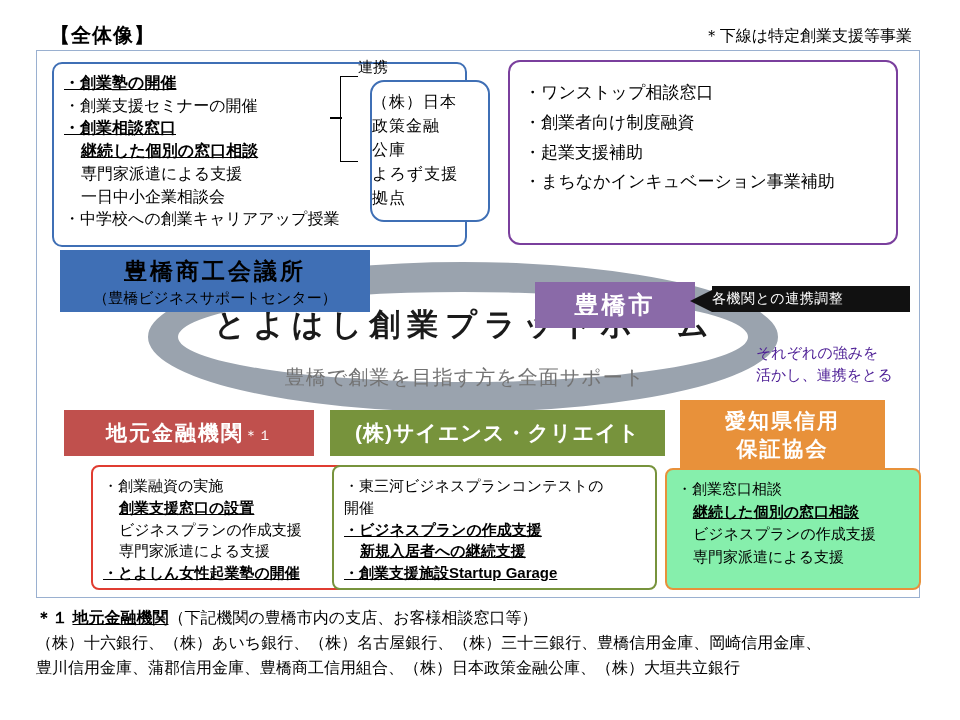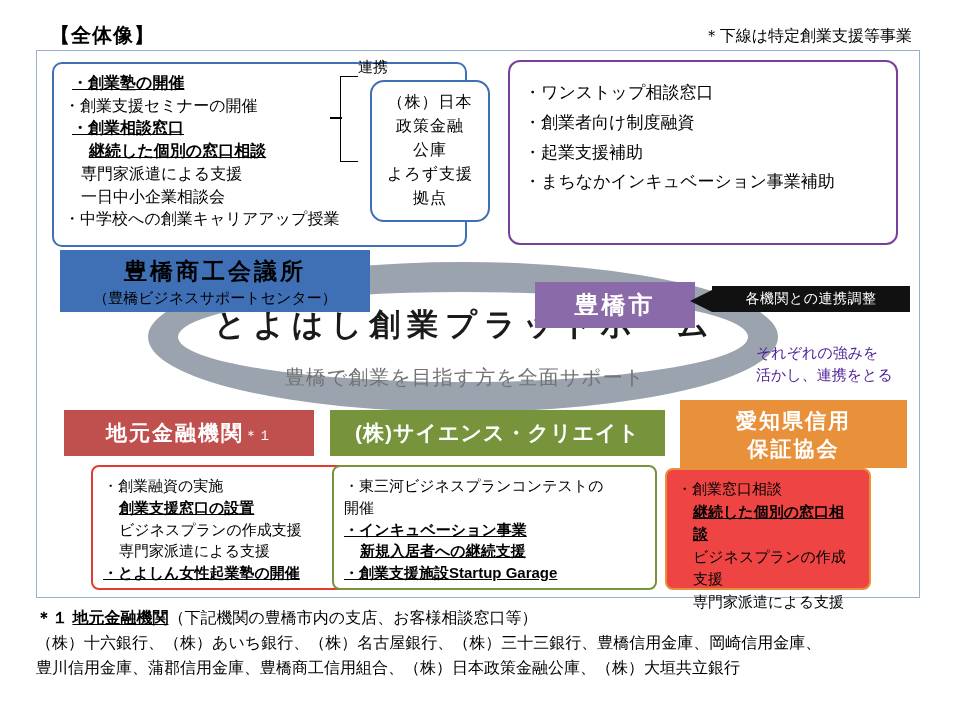--- a/index.html
+++ b/index.html
@@ -36,34 +36,34 @@
     left:170px;top:364px;width:590px;text-align:center;
     font-size:20px;font-weight:normal;letter-spacing:1px;color:#737373;
   }
 
   
   #box-chamber{
     left:52px;top:62px;width:415px;height:185px;
     border:2px solid #3f6fb5;border-radius:10px;background:#fff;
     padding:8px 10px;font-size:16px;line-height:1.42;
   }
-  #box-chamber .u{ text-decoration:underline;font-weight:bold;margin-left:8px; }
+  #box-chamber .u{ text-decoration:underline;font-weight:bold; }
   #box-chamber .indent{ padding-left:17px; }
 
   
   #renkei-label{left:358px;top:58px;font-size:15px;}
   #renkei-bracket{left:340px;top:76px;width:18px;height:86px;
      border-left:1.5px solid #000;border-top:1.5px solid #000;border-bottom:1.5px solid #000;}
   #renkei-stub{left:330px;top:117px;width:12px;height:1.5px;background:#000;}
 
   
   #box-jfc{
     left:370px;top:80px;width:120px;height:142px;
     border:2px solid #3f6fb5;border-radius:14px;background:#fff;
-    font-size:16px;line-height:1.5;text-align:center;padding-top:8px;
+    font-size:16px;line-height:1.5;text-align:left;padding-top:8px;
     letter-spacing:1px;
   }
 
   
   #box-city{
     left:508px;top:60px;width:390px;height:185px;
     border:2.5px solid #7a3f9d;border-radius:12px;background:#fff;
     padding:16px 14px;font-size:17px;line-height:1.75;
   }
 
@@ -75,21 +75,21 @@
   #chip-chamber .l1{font-size:23px;font-weight:bold;letter-spacing:3px;}
   #chip-chamber .l2{font-size:15px;letter-spacing:0px;margin-top:2px;}
 
   #chip-city{
     left:535px;top:250px;width:160px;height:46px;background:#8a6aa8;color:#fff;
     text-align:center;font-size:24px;font-weight:bold;letter-spacing:3px;padding-top:7px;margin-top:32px;
   }
 
   #chip-coordination{
     left:712px;top:286px;width:198px;height:26px;background:#111;color:#fff;
-    text-align:center;font-size:14px;padding-top:4px;letter-spacing:0.5px;
+    font-size:14px;padding-top:4px;letter-spacing:0.5px;
   }
   #coordination-arrow{
     left:690px;top:290px;width:0;height:0;
     border-top:11px solid transparent;border-bottom:11px solid transparent;
     border-right:22px solid #111;
   }
   #strength-note{
     left:756px;top:342px;width:170px;font-size:15px;line-height:1.45;color:#4c1d95;
   }
 
@@ -97,38 +97,38 @@
   #chip-local-bank{
     left:64px;top:410px;width:250px;height:46px;background:#c0504d;color:#fff;
     text-align:center;font-size:21px;font-weight:bold;padding-top:9px;letter-spacing:2px;
   }
   #chip-local-bank .star{font-size:14px;font-weight:normal;letter-spacing:0;}
   #chip-science{
     left:330px;top:410px;width:335px;height:46px;background:#77933c;color:#fff;
     text-align:center;font-size:21px;font-weight:bold;padding-top:9px;letter-spacing:1px;
   }
   #chip-credit{
-    left:680px;top:400px;width:227px;height:68px;background:#e8913a;color:#fff;
+    left:680px;top:400px;width:205px;height:68px;background:#e8913a;color:#fff;
     text-align:center;font-size:21px;font-weight:bold;padding-top:7px;line-height:1.35;letter-spacing:2px;
   }
 
   
   #box-local-bank{
     left:52px;top:465px;width:275px;height:125px;
     border:2.5px solid #e03c31;border-radius:8px;background:#fff;
     padding:8px 10px;font-size:15px;line-height:1.45;margin-left:39px;
   }
   #box-science{
     left:332px;top:465px;width:325px;height:125px;
     border:2.5px solid #77933c;border-radius:8px;background:#fff;
     padding:8px 10px;font-size:15px;line-height:1.45;
   }
   #box-credit{
-    left:665px;top:468px;width:206px;height:122px;
-    border:2.5px solid #e8913a;border-radius:8px;background:#ef4444;
+    left:665px;top:468px;width:256px;height:122px;
+    border:2.5px solid #e8913a;border-radius:8px;background:#86efac;
     padding:8px 10px;font-size:15px;line-height:1.5;
   }
   .u{text-decoration:underline;}
   .b{font-weight:bold;}
   .ind{padding-left:16px;}
 
   
   #footnote{left:36px;top:606px;width:900px;font-size:16px;line-height:1.55;}
   #footnote .fn-head{font-weight:bold;}
   #footnote .fn-head .u{text-decoration:underline;}
@@ -203,21 +203,21 @@
     <div>・創業融資の実施</div>
     <div class="ind"><span class="u b">創業支援窓口の設置</span></div>
     <div class="ind">ビジネスプランの作成支援</div>
     <div class="ind">専門家派遣による支援</div>
     <div><span class="u b">・とよしん女性起業塾の開催</span></div>
   </div>
 
   <div class="abs" id="box-science">
     <div>・東三河ビジネスプランコンテストの</div>
     <div>開催</div>
-    <div><span class="u b">・インキュベーション事業</span></div>
+    <div><span class="u b">・ビジネスプランの作成支援</span></div>
     <div class="ind"><span class="u b">新規入居者への継続支援</span></div>
     <div><span class="u b">・創業支援施設Startup Garage</span></div>
   </div>
 
   <div class="abs" id="box-credit">
     <div>・創業窓口相談</div>
     <div class="ind"><span class="u b">継続した個別の窓口相談</span></div>
     <div class="ind">ビジネスプランの作成支援</div>
     <div class="ind">専門家派遣による支援</div>
   </div>

